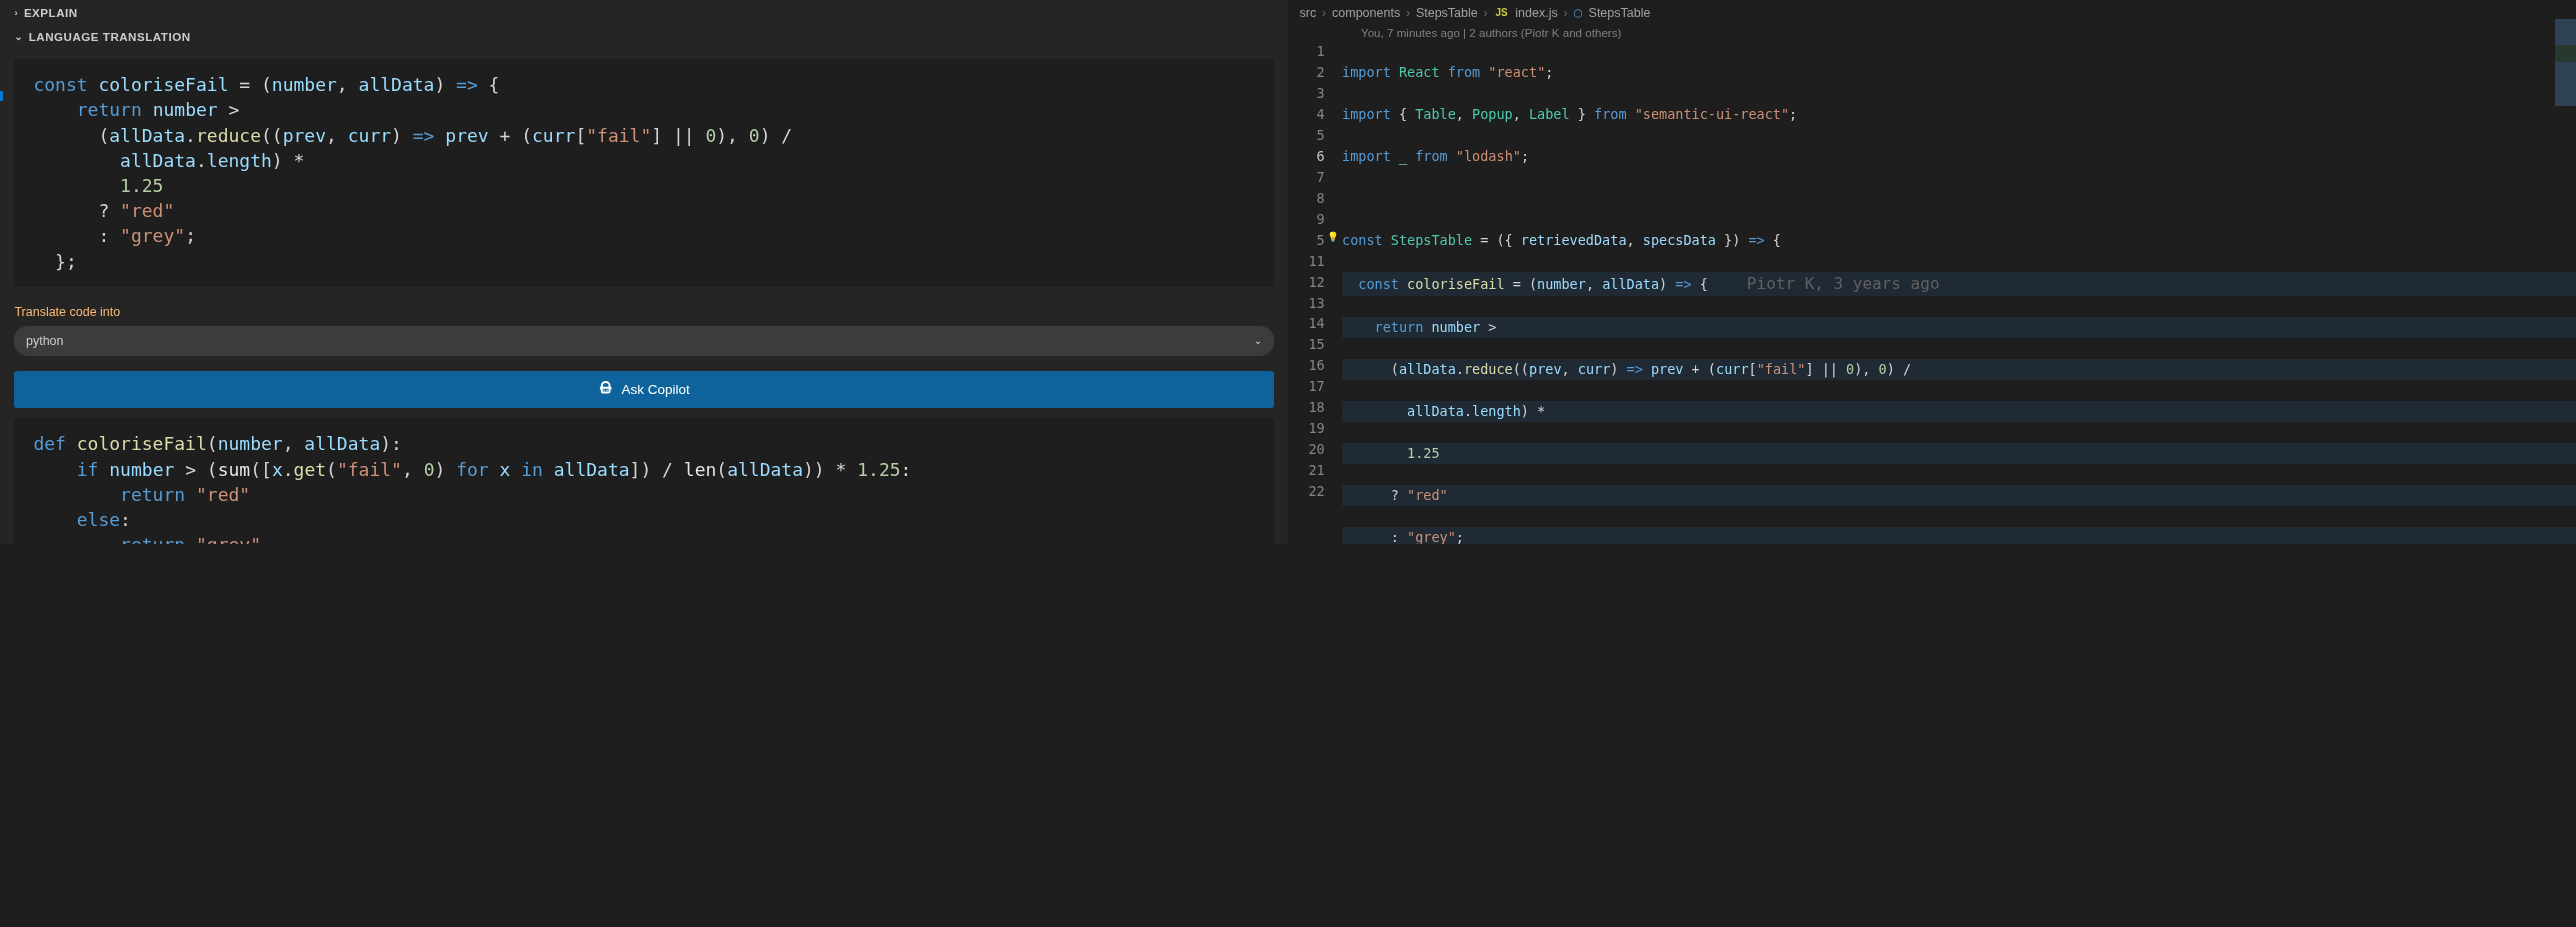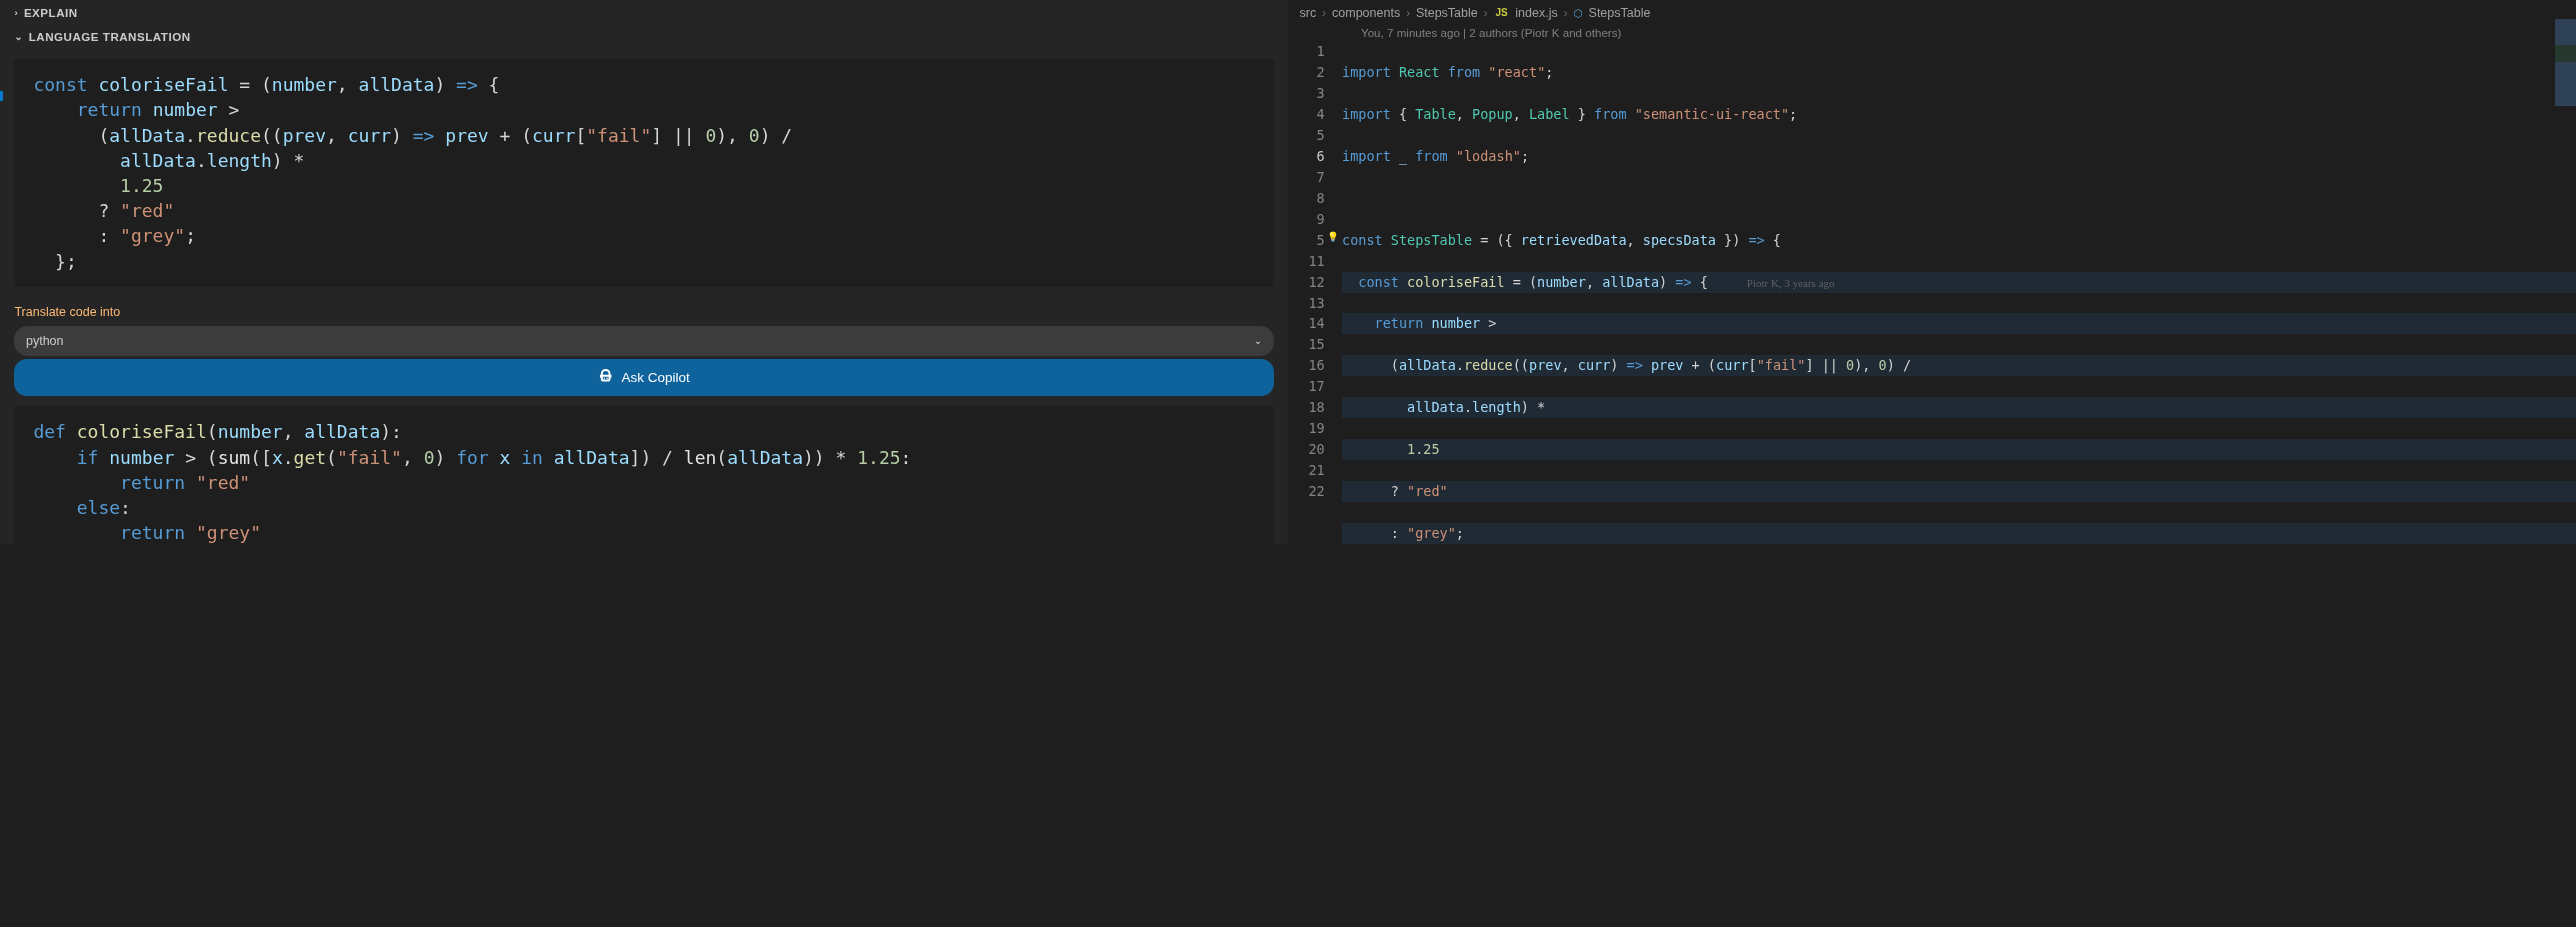--- a/index.html
+++ b/index.html
@@ -58,32 +58,32 @@
   margin: 17.3px 0 7.7px 0;
 }
 .select-wrap {
   background: #3c3c3c;
   border-radius: 14px;
   padding: 7.7px 11.6px;
   display: flex;
   justify-content: space-between;
   align-items: center;
   cursor: pointer;
-  margin-bottom: 3px;
+  margin-bottom: 15px;
 }
 .select-wrap .sel-value { color: #cccccc; }
 .select-wrap .sel-caret { color: #cccccc; font-size: 9.6px; }
 .ask-btn {
   background: #0e639c;
   color: #ffffff;
   border: none;
   width: 100%;
   padding: 9.6px 0;
   font-size: 13.5px;
-  border-radius: 13px;
+  border-radius: 3px;
   display: flex;
   align-items: center;
   justify-content: center;
   gap: 7.7px;
   cursor: pointer;
 }
 .result-label {
   font-size: 12.5px;
   font-weight: 400;
   letter-spacing: 0.8px;
@@ -126,21 +126,21 @@
   padding: 0 17.3px 0 7.7px;
   user-select: none;
   min-width: 54px;
 }
 .gutter .ln { display: block; }
 .gutter .current { color: #c6c6c6; }
 .code-lines { flex: 1; white-space: pre; color: #d4d4d4; position: relative; }
 .line { position: relative; }
 .line.selected { background: #264f7840; }
 .glyph { position: absolute; left: -14.4px; color: #fdb81e; font-size: 9.6px; }
-.blame-inline { color: #606060; font-size: 11px; padding-left: 39px; font-family: Liberation Serif, serif; }
+.blame-inline { color: #606060; font-size: 16px; padding-left: 39px; }
 .tok-type { color: #4ec9b0; }
 .minimap {
   position: absolute;
   top: 19px;
   right: 0;
   width: 21px;
   height: 87px;
   background: linear-gradient(#3a5a7a 0%, #3a5a7a 30%, #2d4a3a 30%, #2d4a3a 50%, #3a5a7a 50%, #3a5a7a 100%);
   opacity: 0.6;
 }

